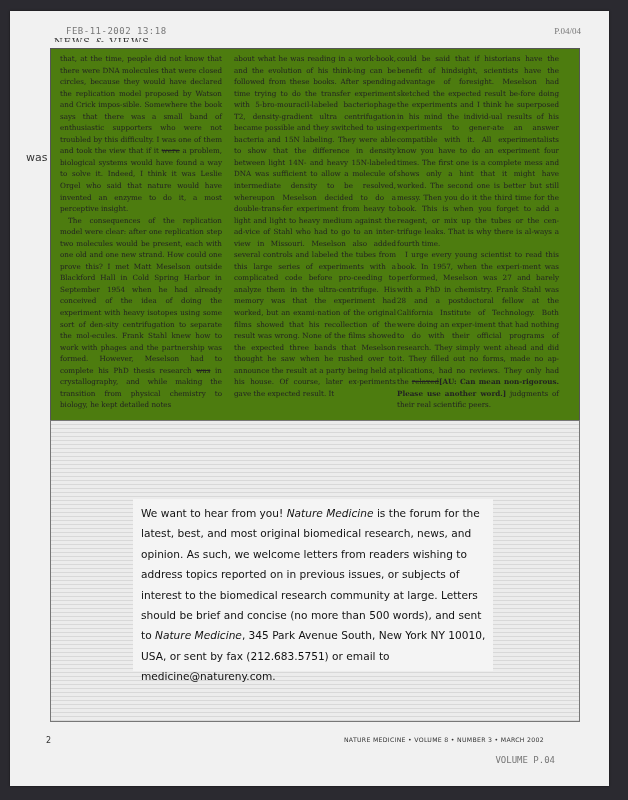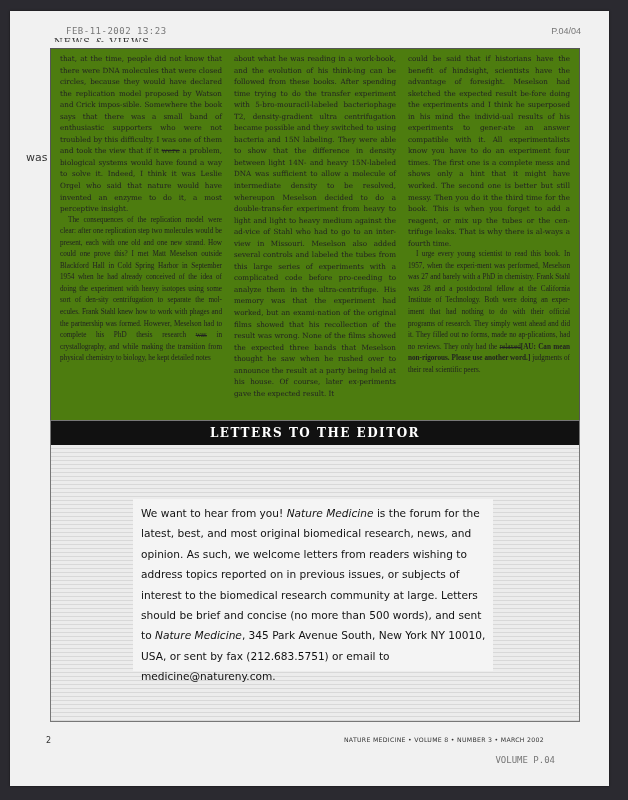--- a/index.html
+++ b/index.html
@@ -14,42 +14,42 @@
     background:#f1f1f1;
     box-shadow: 0 0 2px rgba(0,0,0,0.6);
   }
   .fax-header {
     position:absolute; top:15px; left:56px;
     font-family:"DejaVu Sans Mono", monospace; font-size:9px; color:#777;
     letter-spacing:0.5px;
   }
   .fax-page {
     position:absolute; top:15px; right:28px;
-    font-family:Liberation Sans, sans-serif; font-size:9px; color:#777;margin-left:44px;
+    font-family:Liberation Serif, serif; font-size:9px; color:#777;margin-left:44px;
   }
   .section-head {
     position:absolute; top:24px; left:44px;
     font-family:"DejaVu Serif", serif; font-weight:normal; font-size:10px;
     color:#333; letter-spacing:1px; height:7px; overflow:hidden; line-height:14px;
   }
   .article {
     position:absolute; left:50px; top:48px; width:528px; height:372px;
     border:1px solid #555;
     background:#4d7c0f;
   }
   .col {
     position:absolute; top:4px; width:162px;
     font-size:7.2px; line-height:11.55px; color:#222;
     text-align:justify; hyphens:manual;
   }
   .col p { margin:0; }
-  .col p.indent { text-indent:8px;font-family:Liberation Serif, serif; }
+  .col p.indent { text-indent:8px; }
   .col1 { left:9px; }
   .col2 { left:183px; }
-  .col3 { left:357px; }
+  .col3 { left:346px; }
   .strike { text-decoration:line-through; }
   .au { font-weight:bold; }
   .margin-note {
     position:absolute; left:26px; top:151px;
     font-family:"DejaVu Sans", sans-serif; font-size:11px; color:#333;
   }
   .letters {
     position:absolute; left:50px; top:420px; width:528px; height:300px;
     border:1px solid #777;
     background:
@@ -83,21 +83,21 @@
   }
   .fax-total {
     position:absolute; right:73px; top:755px;
     font-family:"DejaVu Sans Mono", monospace; font-size:9px; color:#777;
   }
 </style>
 </head>
 <body>
 
 <div class="page">
-  <div class="fax-header">FEB-11-2002  13:23</div>
+  <div class="fax-header">FEB-11-2002  13:18</div>
   <div class="fax-page">P.04/04</div>
   <div class="section-head">NEWS &amp; VIEWS</div>
 </div>
 
 <div class="margin-note">was</div>
 
 <div class="article">
   <div class="col col1">
     <p><span>that, at the time, people did not know that there were DNA molecules that were closed circles, because they would have declared the replication model proposed by Watson and Crick impos-sible. Somewhere the book says that there was a small band of enthusiastic supporters who were not troubled by this difficulty. I was one of them and took the view that if it </span><span class="strike">were</span><span> a problem, biological systems would have found a way to solve it. Indeed, I think it was Leslie Orgel who said that nature would have invented an enzyme to do it, a most perceptive insight.</span></p>
     <p class="indent"><span>The consequences of the replication model were clear: after one replication step two molecules would be present, each with one old and one new strand. How could one prove this? I met Matt Meselson outside Blackford Hall in Cold Spring Harbor in September 1954 when he had already conceived of the idea of doing the experiment with heavy isotopes using some sort of den-sity centrifugation to separate the mol-ecules. Frank Stahl knew how to work with phages and the partnership was formed. However, Meselson had to complete his PhD thesis research </span><span class="strike">was</span><span> in crystallography, and while making the transition from physical chemistry to biology, he kept detailed notes</span></p>
@@ -105,21 +105,20 @@
   <div class="col col2">
     <p>about what he was reading in a work-book, and the evolution of his think-ing can be followed from these books. After spending time trying to do the transfer experiment with 5-bro-mouracil-labeled bacteriophage T2, density-gradient ultra centrifugation became possible and they switched to using bacteria and 15N labeling. They were able to show that the difference in density between light 14N- and heavy 15N-labeled DNA was sufficient to allow a molecule of intermediate density to be resolved, whereupon Meselson decided to do a double-trans-fer experiment from heavy to light and light to heavy medium against the ad-vice of Stahl who had to go to an inter-view in Missouri. Meselson also added several controls and labeled the tubes from this large series of experiments with a complicated code before pro-ceeding to analyze them in the ultra-centrifuge. His memory was that the experiment had worked, but an exami-nation of the original films showed that his recollection of the result was wrong. None of the films showed the expected three bands that Meselson thought he saw when he rushed over to announce the result at a party being held at his house. Of course, later ex-periments gave the expected result. It</p>
   </div>
   <div class="col col3">
     <p>could be said that if historians have the benefit of hindsight, scientists have the advantage of foresight. Meselson had sketched the expected result be-fore doing the experiments and I think he superposed in his mind the individ-ual results of his experiments to gener-ate an answer compatible with it. All experimentalists know you have to do an experiment four times. The first one is a complete mess and shows only a hint that it might have worked. The second one is better but still messy. Then you do it the third time for the book. This is when you forget to add a reagent, or mix up the tubes or the cen-trifuge leaks. That is why there is al-ways a fourth time.</p>
     <p class="indent"><span>I urge every young scientist to read this book. In 1957, when the experi-ment was performed, Meselson was 27 and barely with a PhD in chemistry. Frank Stahl was 28 and a postdoctoral fellow at the California Institute of Technology. Both were doing an exper-iment that had nothing to do with their official programs of research. They simply went ahead and did it. They filled out no forms, made no ap-plications, had no reviews. They only had the </span><span class="strike">relaxed</span><span class="au">[AU: Can mean non-rigorous. Please use another word.]</span><span> judgments of their real scientific peers.</span></p>
   </div>
 </div>
 
 <div class="letters">
-  <div class="letters-banner">LETTERS TO THE EDITOR</div>
   <div class="letters-box">
     <div class="letters-text"><span>We want to hear from you! </span><i>Nature Medicine</i><span> is the forum for the latest, best, and most original biomedical research, news, and opinion. As such, we welcome letters from readers wishing to address topics reported on in previous issues, or subjects of interest to the biomedical research community at large. Letters should be brief and concise (no more than 500 words), and sent to </span><i>Nature Medicine</i><span>, 345 Park Avenue South, New York NY 10010, USA, or sent by fax (212.683.5751) or email to medicine@natureny.com.</span></div>
   </div>
 </div>
 
 <div class="page-num">2</div>
 <div class="journal-footer">NATURE MEDICINE • VOLUME 8 • NUMBER 3 • MARCH 2002</div>
 <div class="fax-total">VOLUME P.04</div>
 
 </body></html>

